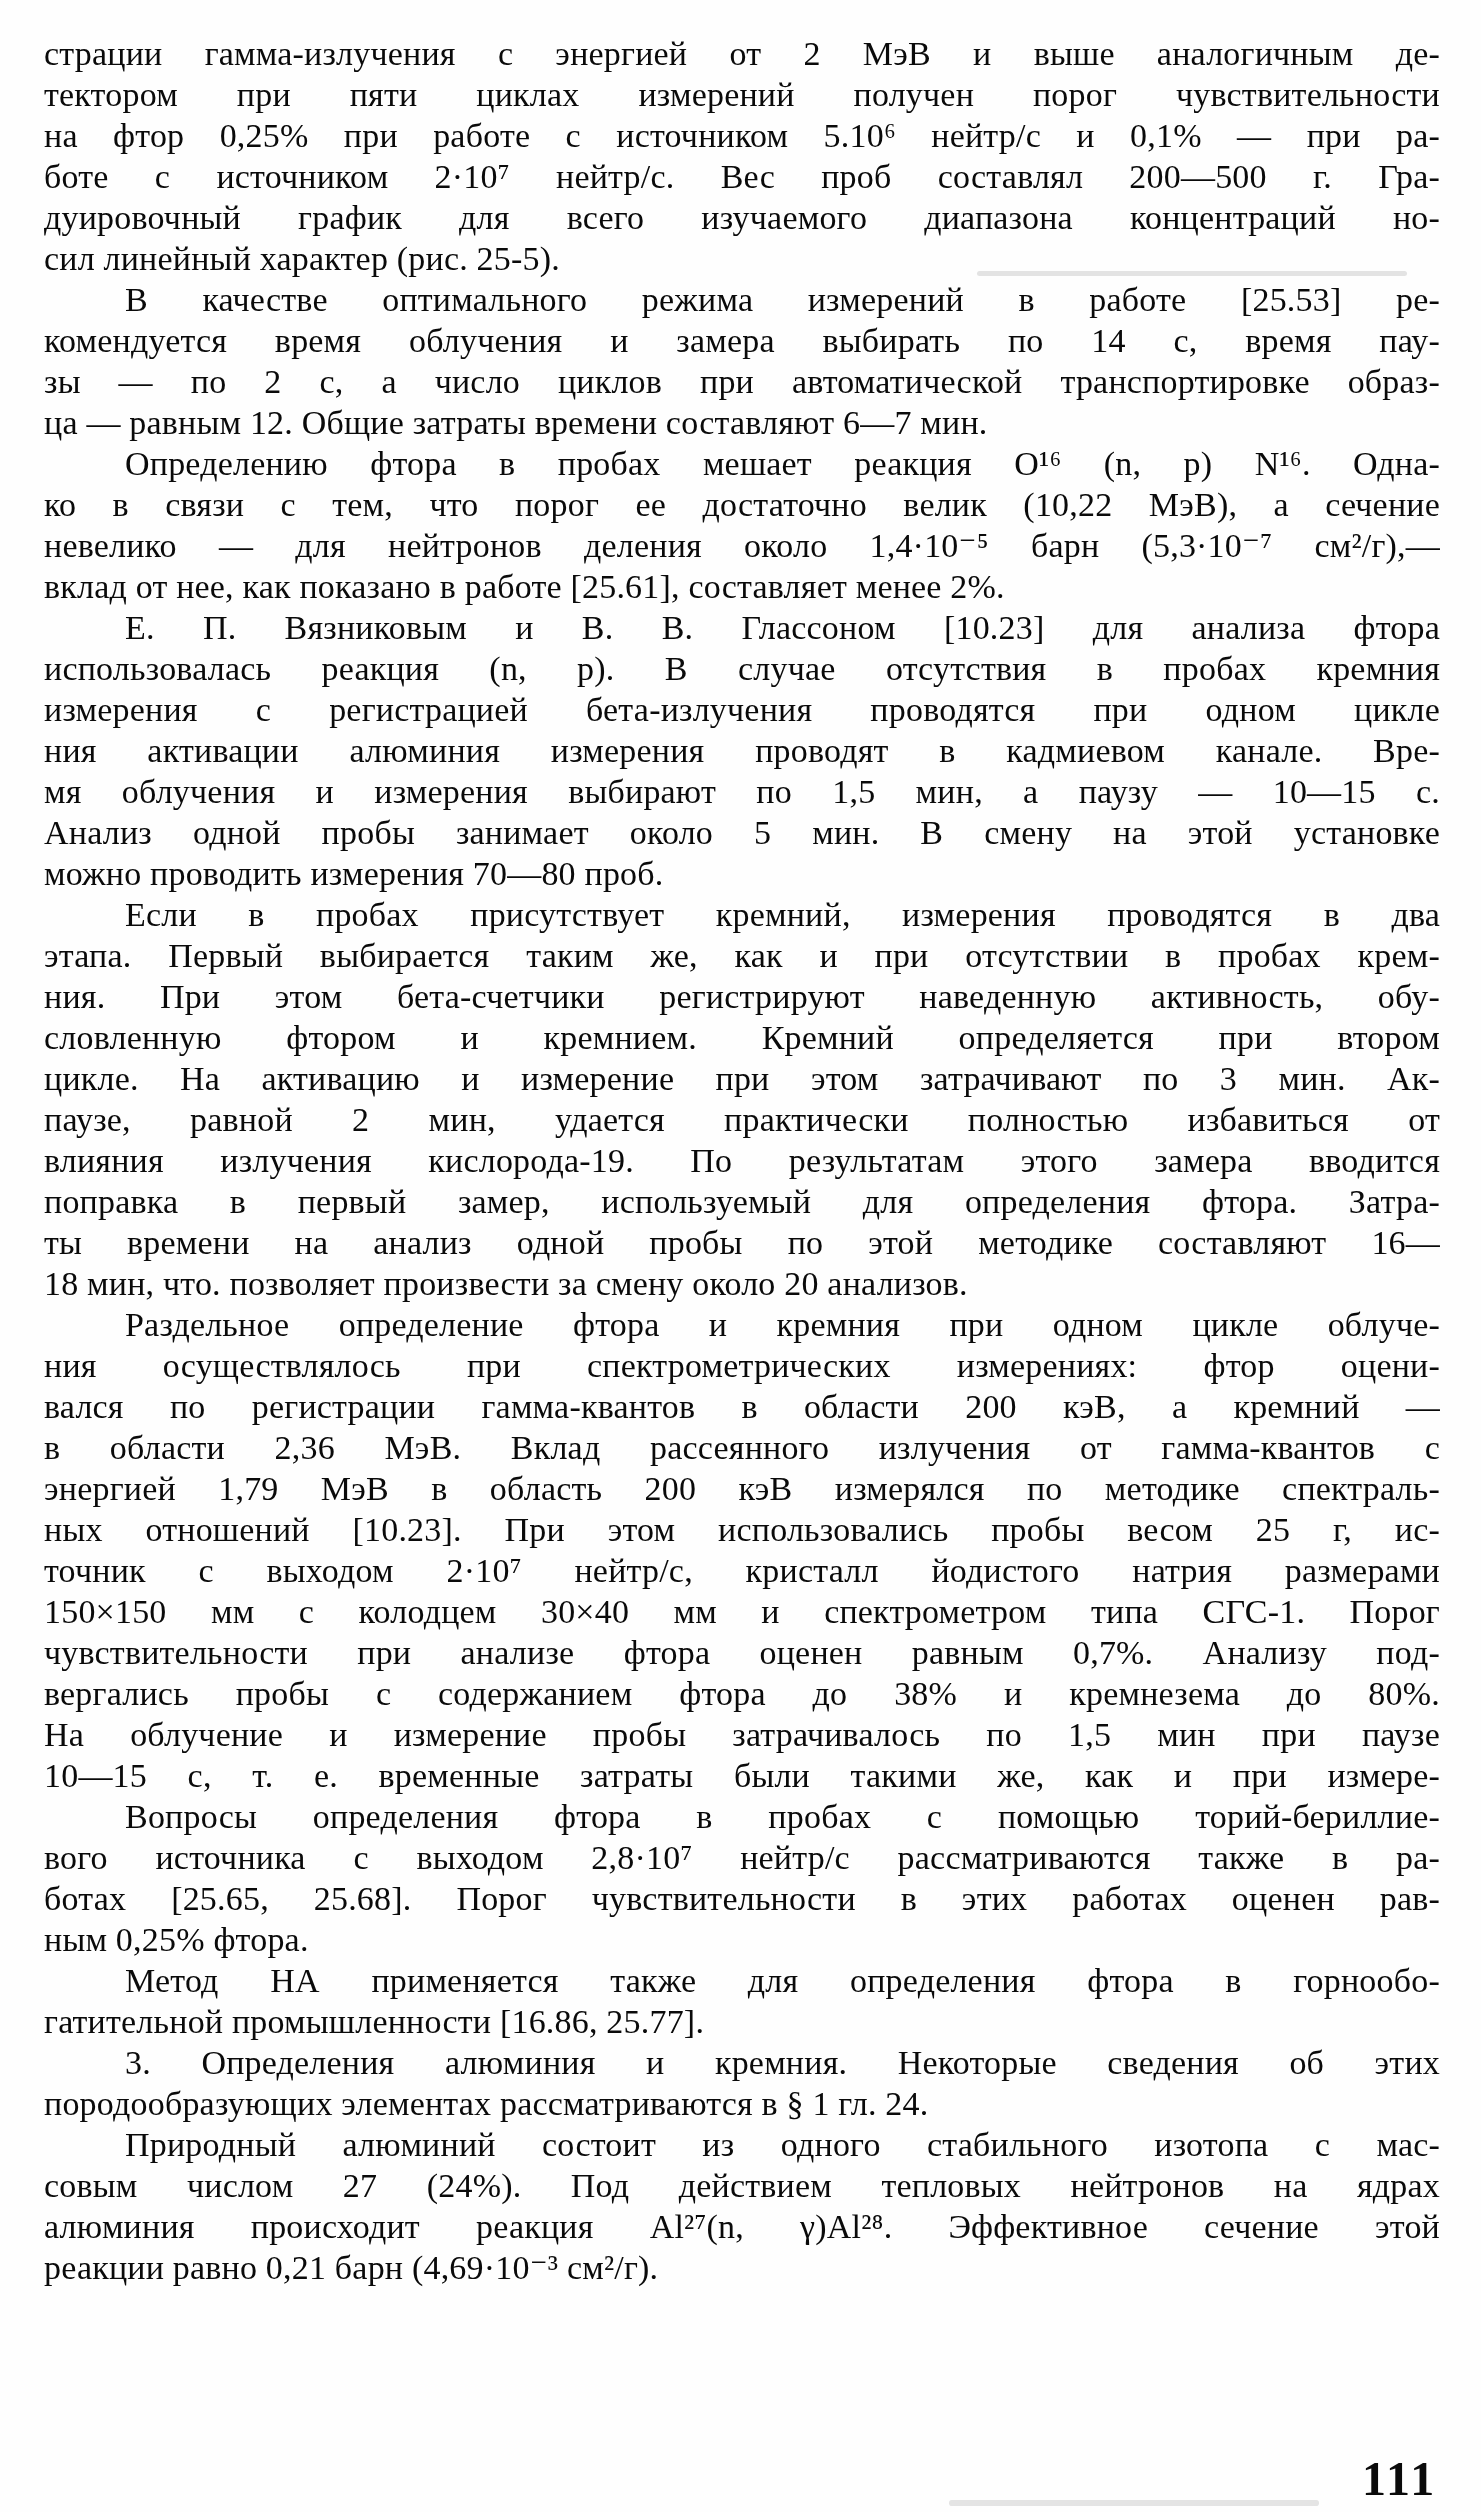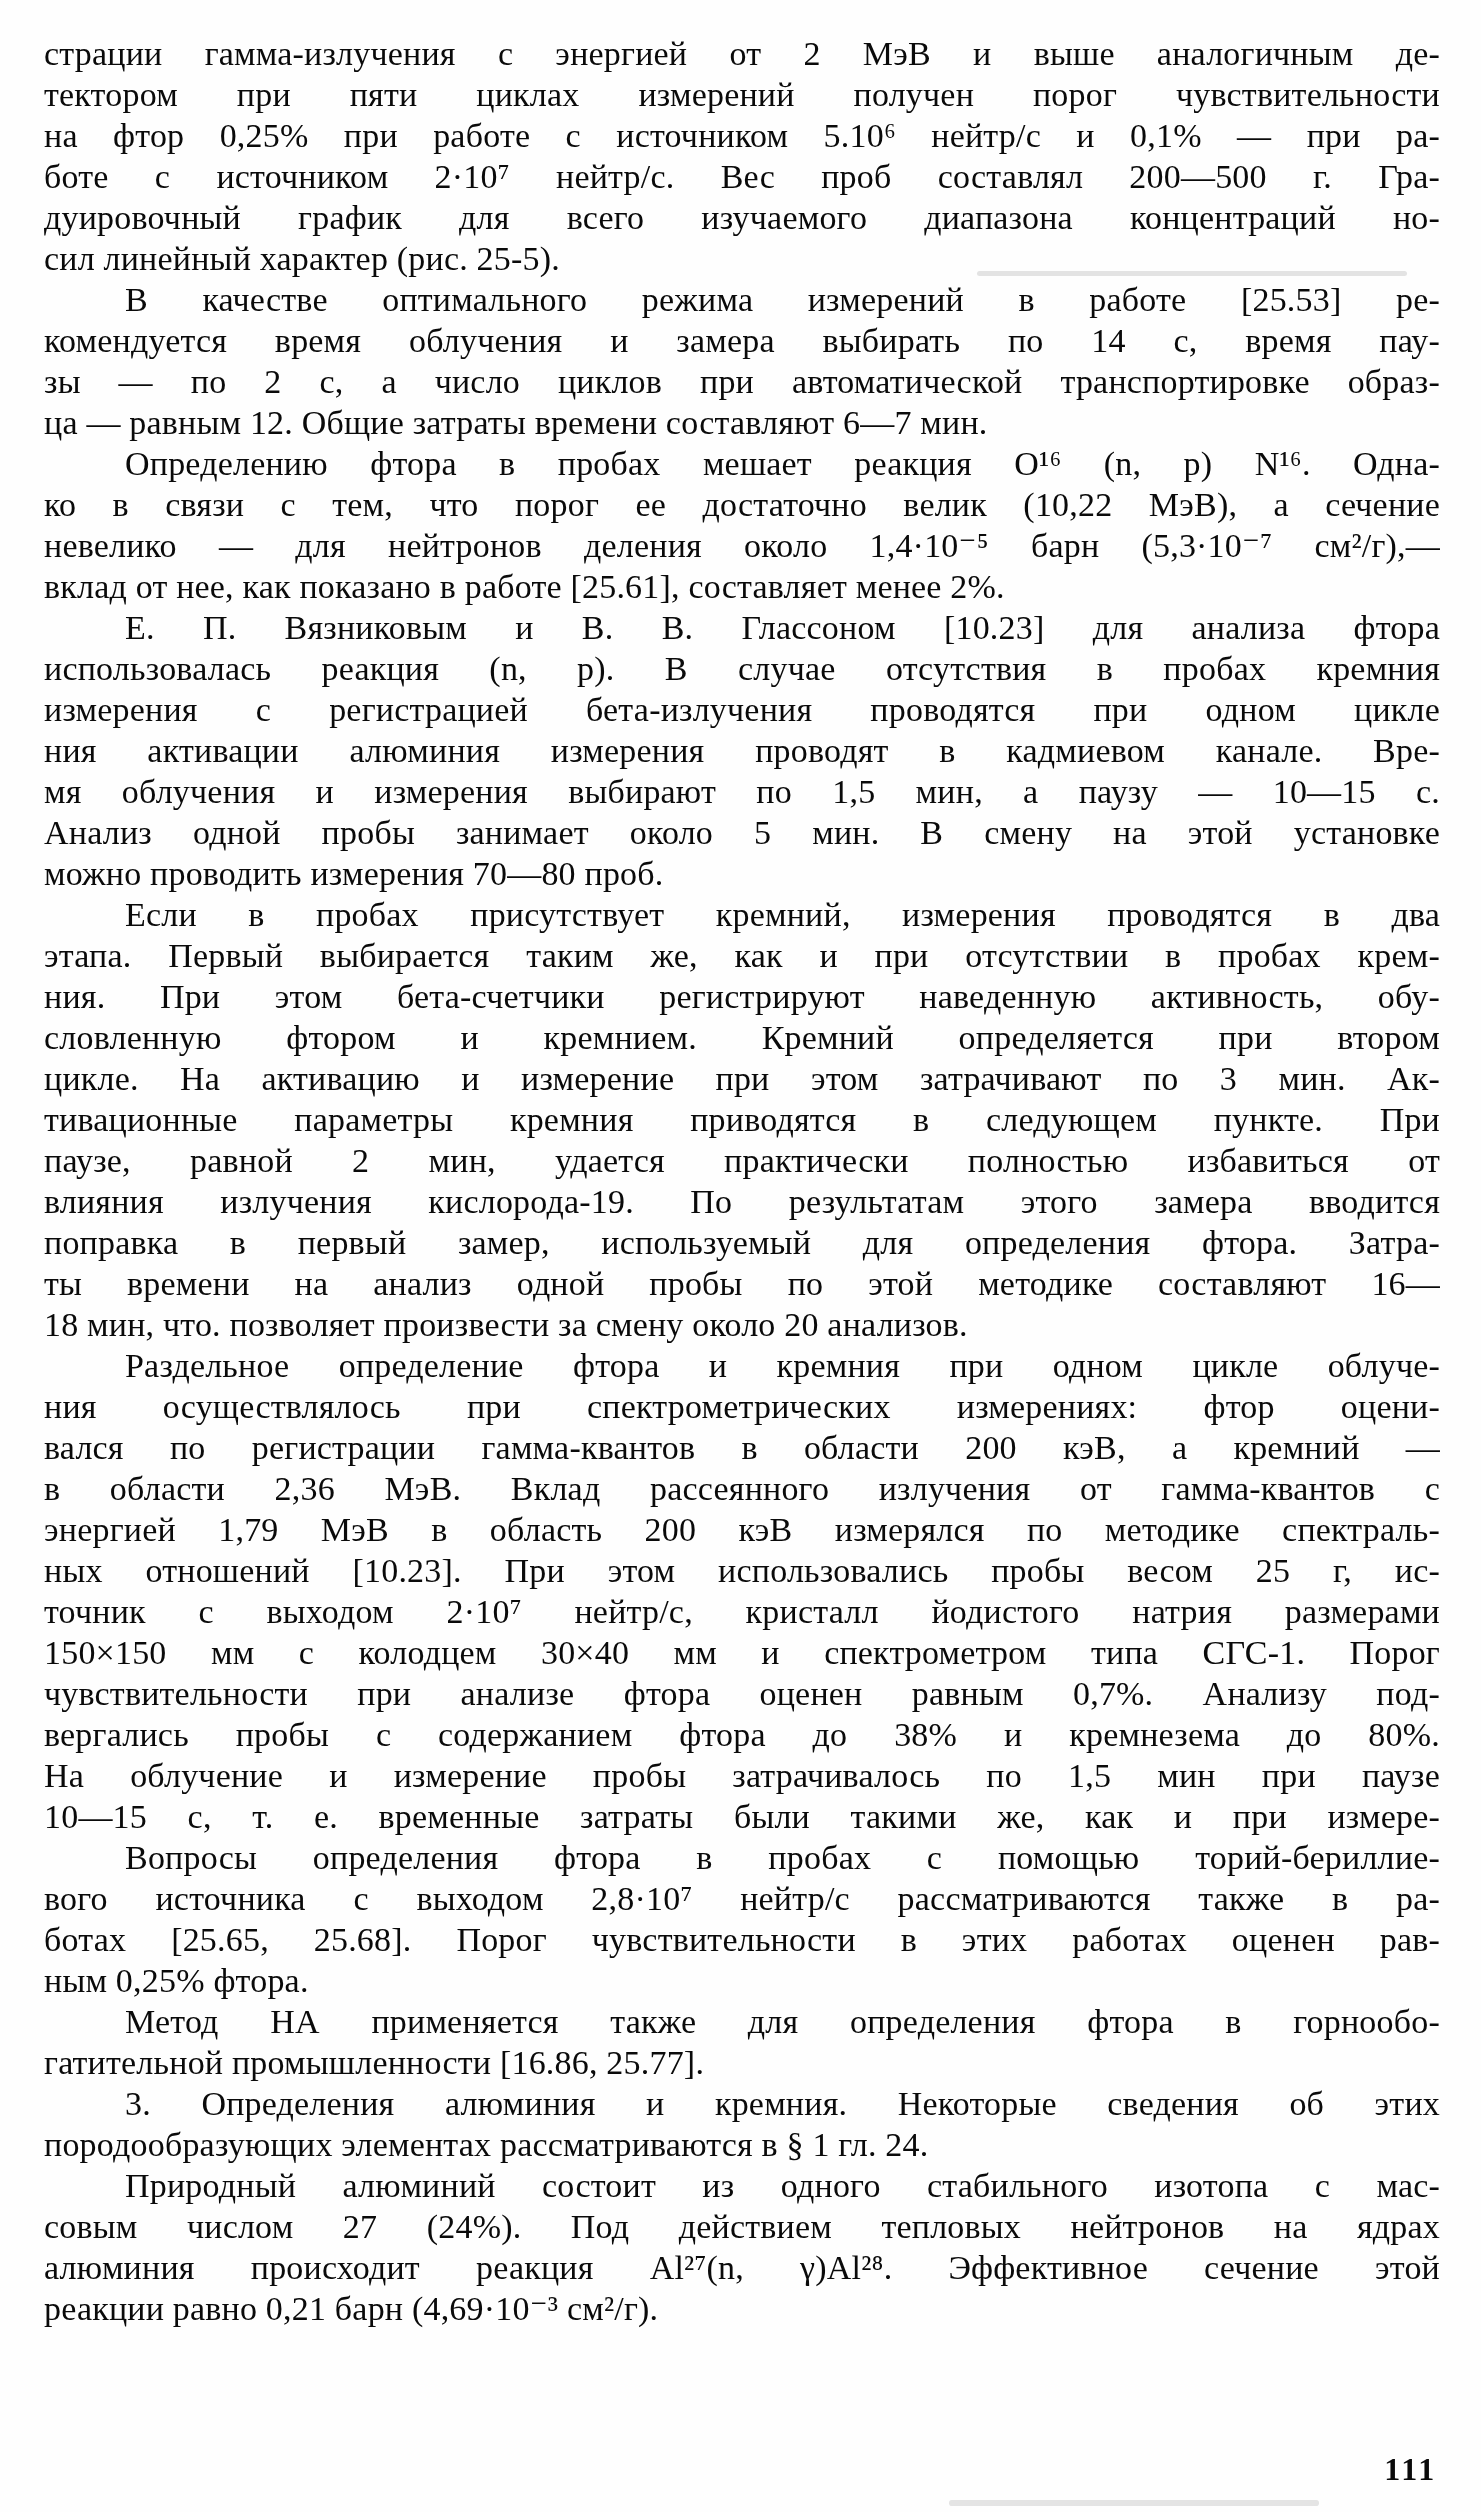--- a/index.html
+++ b/index.html
@@ -46,21 +46,21 @@
   .line.indent {
     text-indent: 81px;
   }
   .b {
     font-weight: normal;
   }
   .page-number {
     position: absolute;
     top: 2451px;
     right: 44px;
-    font-size: 32px;
+    font-size: 48px;
     font-weight: bold;
     letter-spacing: 2.8px;
     color: #0a0a0a;
   }
   .smudge {
     position: absolute;
     border-radius: 2.8px;
   }
   .smudge-mid {
     left: 977px;
@@ -112,21 +112,20 @@
         <div class="line">мя облучения и измерения выбирают по 1,5 мин, а паузу — 10—15 с.</div>
         <div class="line">Анализ одной пробы занимает около 5 мин. В смену на этой установке</div>
         <div class="line last">можно проводить измерения 70—80 проб.</div>
       </div>
       <div class="paragraph">
         <div class="line indent">Если в пробах присутствует кремний, измерения проводятся в два</div>
         <div class="line">этапа. Первый выбирается таким же, как и при отсутствии в пробах крем-</div>
         <div class="line">ния. При этом бета-счетчики регистрируют наведенную активность, обу-</div>
         <div class="line">словленную фтором и кремнием. Кремний определяется при втором</div>
         <div class="line">цикле. На активацию и измерение при этом затрачивают по 3 мин. Ак-</div>
-        <div class="line">тивационные параметры кремния приводятся в следующем пункте. При</div>
         <div class="line">паузе, равной 2 мин, удается практически полностью избавиться от</div>
         <div class="line">влияния излучения кислорода-19. По результатам этого замера вводится</div>
         <div class="line">поправка в первый замер, используемый для определения фтора. Затра-</div>
         <div class="line">ты времени на анализ одной пробы по этой методике составляют 16—</div>
         <div class="line last">18 мин, что. позволяет произвести за смену около 20 анализов.</div>
       </div>
       <div class="paragraph">
         <div class="line indent">Раздельное определение фтора и кремния при одном цикле облуче-</div>
         <div class="line">ния осуществлялось при спектрометрических измерениях: фтор оцени-</div>
         <div class="line">вался по регистрации гамма-квантов в области 200 кэВ, а кремний —</div>

